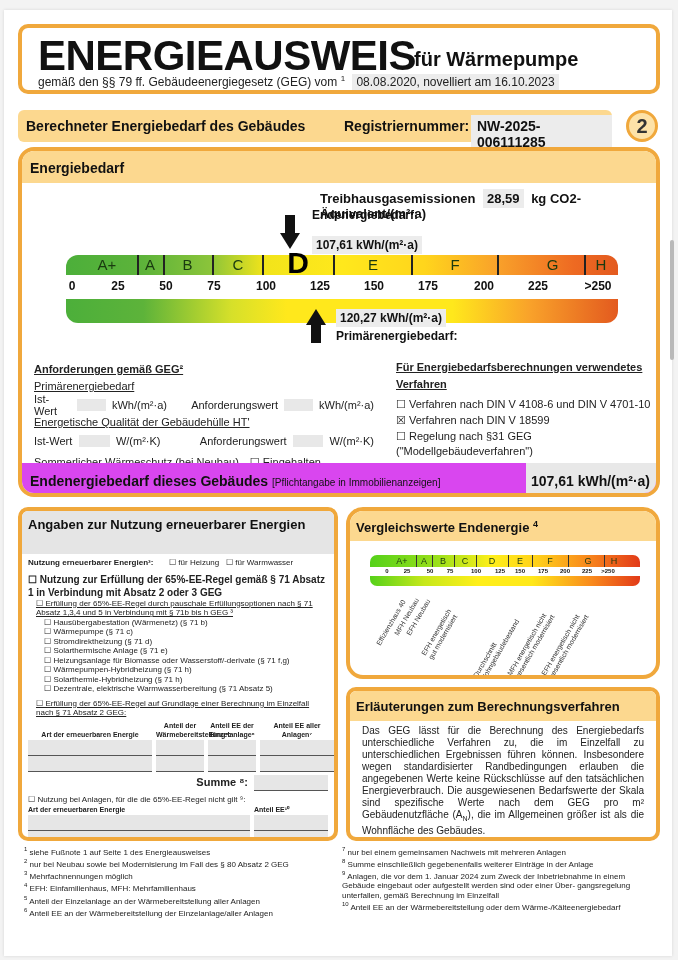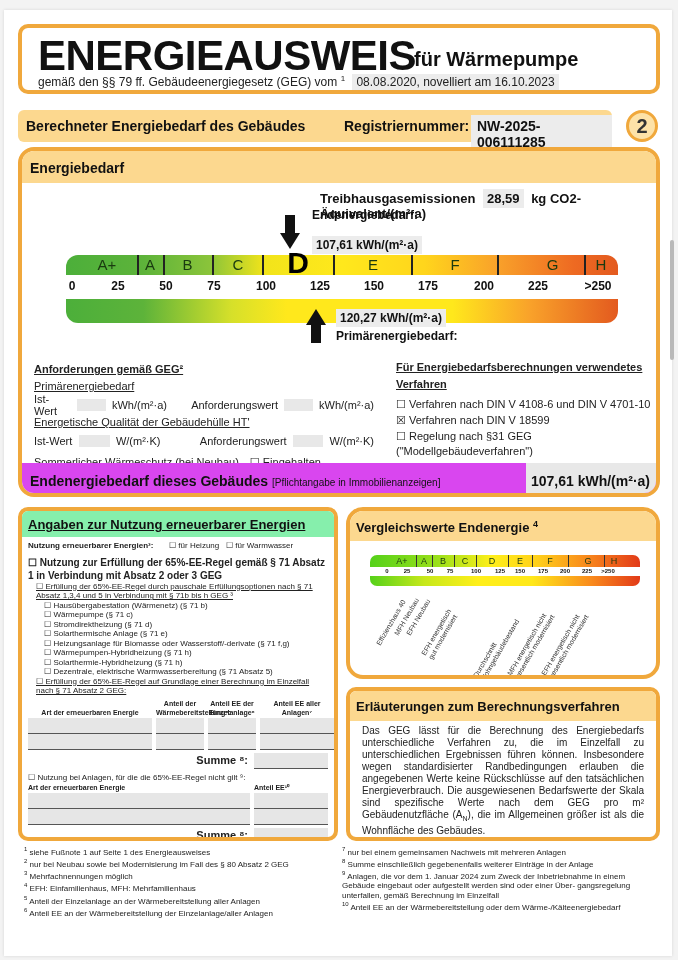--- a/index.html
+++ b/index.html
@@ -59,21 +59,21 @@
   .proc .h { font-weight: bold; text-decoration: underline; line-height: 17px; margin-bottom: 4px; }
   .proc .it { line-height: 15px; margin-bottom: 1px; }
 
   .end-row { position: absolute; left: 0; top: 312px; width: 634px; height: 34px; background: #d946ef; }
   .end-row .t { position: absolute; left: 8px; top: 10px; font-size: 14px; font-weight: bold; }
   .end-row .t small { font-size: 10px; font-weight: normal; }
   .end-row .v { position: absolute; right: 0; top: 0; width: 130px; height: 34px; background: #e8e8e8; font-size: 14px; font-weight: bold; text-align: right; padding: 10px 6px 0 0; }
 
   
   .ren { position: absolute; left: 18px; top: 507px; width: 320px; height: 334px; border: 4px solid #f0a83c; border-radius: 10px; background: #fff; overflow: hidden; }
-  .ren-head { height: 26px; background: #86efac; padding: 6px 6px; font-size: 13px; font-weight: bold; text-decoration: underline; }
+  .ren-head { height: 43px; background: #e5e5e5; padding: 6px 6px; font-size: 13px; font-weight: bold; }
   .ren-body { padding: 4px 6px; font-size: 8px; color: #222; line-height: 9.5px; }
   .ren-body .b { font-weight: bold; }
   .ren-body .big { font-size: 10px; font-weight: bold; line-height: 13px; margin-top: 5px; }
   .ren-body .u { text-decoration: underline; }
   .ren-body .ind1 { padding-left: 8px; }
   .ren-body .ind2 { padding-left: 16px; }
   .tbl { display: grid; grid-template-columns: 124px 48px 48px 74px; column-gap: 4px; font-weight: bold; font-size: 7px; text-align: center; margin-top: 3px; }
   .cell { height: 16px; background: #e6e6e6; border-bottom: 1px solid #555; }
   .sum { text-align: right; font-size: 11px; font-weight: bold; margin-top: 3px; display: flex; justify-content: flex-end; align-items: center; }
   .sum .cell { width: 74px; margin-left: 6px; }
@@ -229,21 +229,21 @@
     <div class="big">☐ Nutzung zur Erfüllung der 65%-EE-Regel gemäß § 71 Absatz 1 in Verbindung mit Absatz 2 oder 3 GEG</div>
     <div class="ind1 u">☐ Erfüllung der 65%-EE-Regel durch pauschale Erfüllungsoptionen nach § 71 Absatz 1,3,4 und 5 in Verbindung mit § 71b bis h GEG ³</div>
     <div class="ind2">☐ Hausübergabestation (Wärmenetz) (§ 71 b)</div>
     <div class="ind2">☐ Wärmepumpe (§ 71 c)</div>
     <div class="ind2">☐ Stromdirektheizung (§ 71 d)</div>
     <div class="ind2">☐ Solarthermische Anlage (§ 71 e)</div>
     <div class="ind2">☐ Heizungsanlage für Biomasse oder Wasserstoff/-derivate (§ 71 f,g)</div>
     <div class="ind2">☐ Wärmepumpen-Hybridheizung (§ 71 h)</div>
     <div class="ind2">☐ Solarthermie-Hybridheizung (§ 71 h)</div>
     <div class="ind2">☐ Dezentrale, elektrische Warmwasserbereitung (§ 71 Absatz 5)</div>
-    <div class="ind1 u" style="">☐ Erfüllung der 65%-EE-Regel auf Grundlage einer Berechnung im Einzelfall nach § 71 Absatz 2 GEG:</div>
+    <div class="ind1 u" style="margin-top:5px">☐ Erfüllung der 65%-EE-Regel auf Grundlage einer Berechnung im Einzelfall nach § 71 Absatz 2 GEG:</div>
     <div class="tbl">
       <div style="align-self:end">Art der erneuerbaren Energie</div>
       <div>Anteil der Wärmebereitstellung⁵:</div>
       <div>Anteil EE der Einzelanlage⁶</div>
       <div>Anteil EE aller Anlagen⁷</div>
       <div class="cell"></div>
         <div class="cell"></div>
         <div class="cell"></div>
         <div class="cell"></div>
       <div class="cell"></div>

